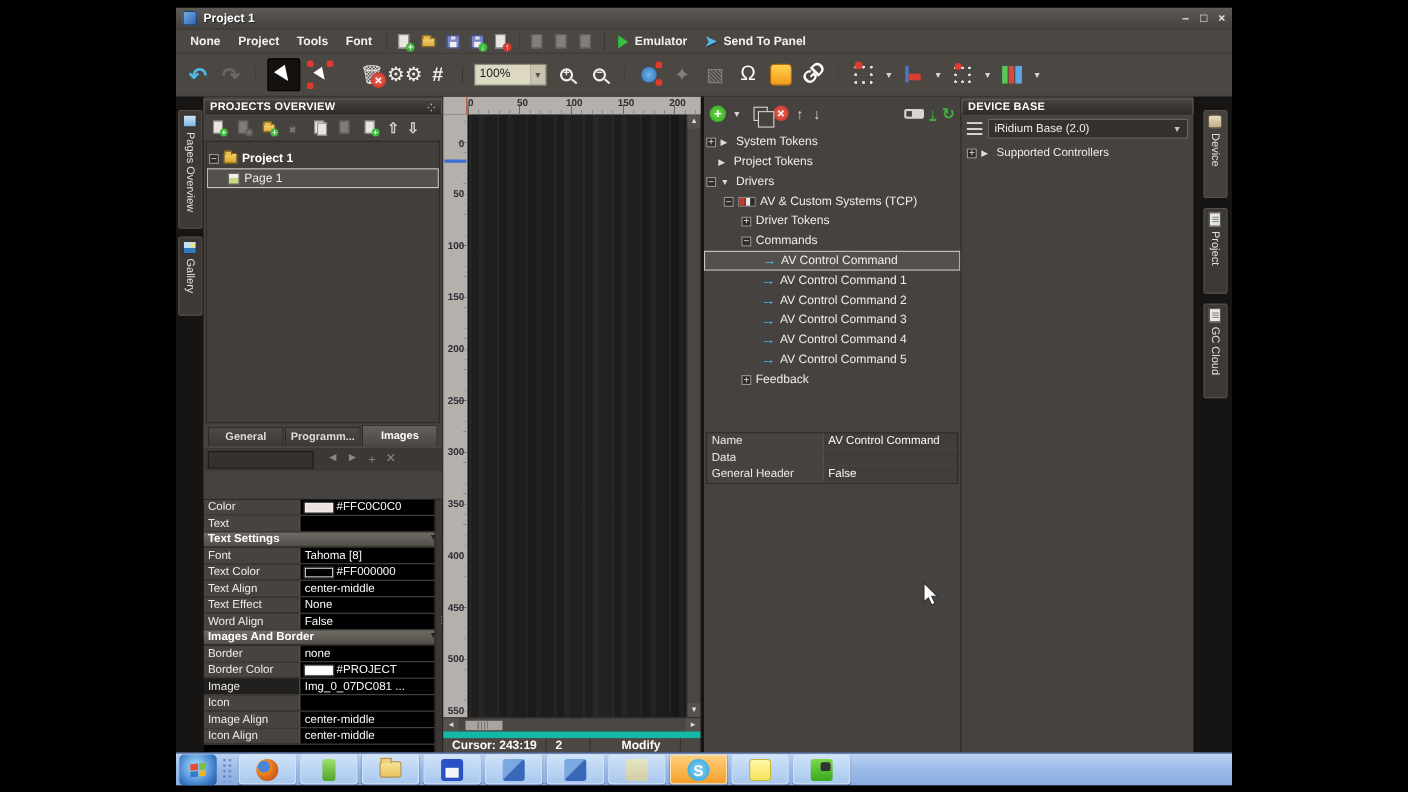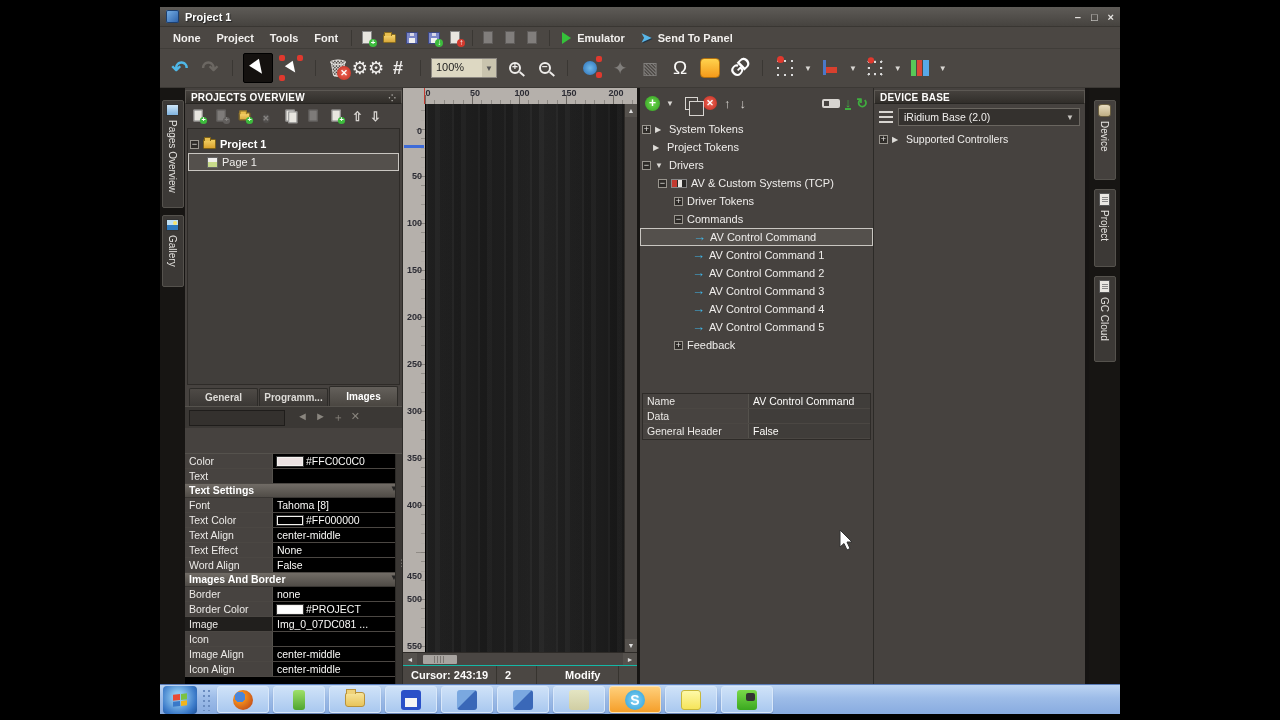--- a/index.html
+++ b/index.html
@@ -159,21 +159,21 @@
     border-left:1px solid #000; }
   .v-scroll { width:13px; background:#4a4643; border-left:1px solid #2e2b28; display:flex; flex-direction:column; }
   .v-scroll .sc-btn { height:13px; background:#55514d; color:#ddd; font-size:7px; display:flex; align-items:center; justify-content:center; }
   .v-scroll .sc-track { flex:1; }
   .v-scroll .sc-btn.bottom { margin-top:auto; }
   .h-scroll { height:13px; background:#4a4643; border-top:1px solid #2e2b28; display:flex; align-items:center; }
   .h-scroll .sc-btn { width:14px; height:13px; background:#55514d; color:#ddd; font-size:7px; display:flex; align-items:center; justify-content:center; }
   .h-thumb { width:34px; height:9px; margin-left:6px; background:#a8a4a0; border-radius:1px;
     background-image:repeating-linear-gradient(90deg,#7a7672 0 1px,transparent 1px 3px); background-size:12px 7px; background-position:center; background-repeat:no-repeat; }
   .h-scroll .sc-btn.right { margin-left:auto; }
-  .statusbar { height:19px; background:#4b4743; border-top:1px solid #14b8a6; display:flex; align-items:flex-end;
+  .statusbar { height:19px; background:#4b4743; border-top:6px solid #14b8a6; display:flex; align-items:flex-end;
     font-size:11px; font-weight:bold; color:#fdfcfb; }
   .statusbar .seg { padding:0 8px; height:100%; display:flex; align-items:center; border-right:1px solid #37342f; }
   .statusbar .seg:nth-child(2){ min-width:40px; } .statusbar .seg:nth-child(3){ min-width:62px; margin-left:20px; }
 
   .splitter { width:3px; background:#171513; }
 
   
   .dev-panel { width:234px; background:#46423f; border-right:1px solid #2c2a27; display:flex; flex-direction:column; padding-top:2px; }
   .dev-toolbar { height:26px; display:flex; align-items:center; gap:5px; padding:0 5px; }
   .green-plus { width:15px; height:15px; border-radius:50%; background:radial-gradient(#6fd84f,#2f9e1f); color:#fff; font-size:12px; line-height:14px; text-align:center; font-weight:bold; }
@@ -520,21 +520,21 @@
           <span class="v-num" style="top:27px">0</span>
           <span class="v-marker"></span>
           <span class="v-num" style="top:72px">50</span>
           <span class="v-num" style="top:119px">100</span>
           <span class="v-num" style="top:166px">150</span>
           <span class="v-num" style="top:213px">200</span>
           <span class="v-num" style="top:260px">250</span>
           <span class="v-num" style="top:307px">300</span>
           <span class="v-num" style="top:354px">350</span>
           <span class="v-num" style="top:401px">400</span>
-          <span class="v-num" style="top:472px">450</span>
+          <span class="v-num" style="top:448px">450</span>
           <span class="v-num" style="top:495px">500</span>
           <span class="v-num" style="top:542px">550</span>
         </div>
         <div class="page-area"></div>
         <div class="v-scroll">
           <span class="sc-btn">▲</span>
           <span class="sc-track"></span>
           <span class="sc-btn bottom">▼</span>
         </div>
       </div>

